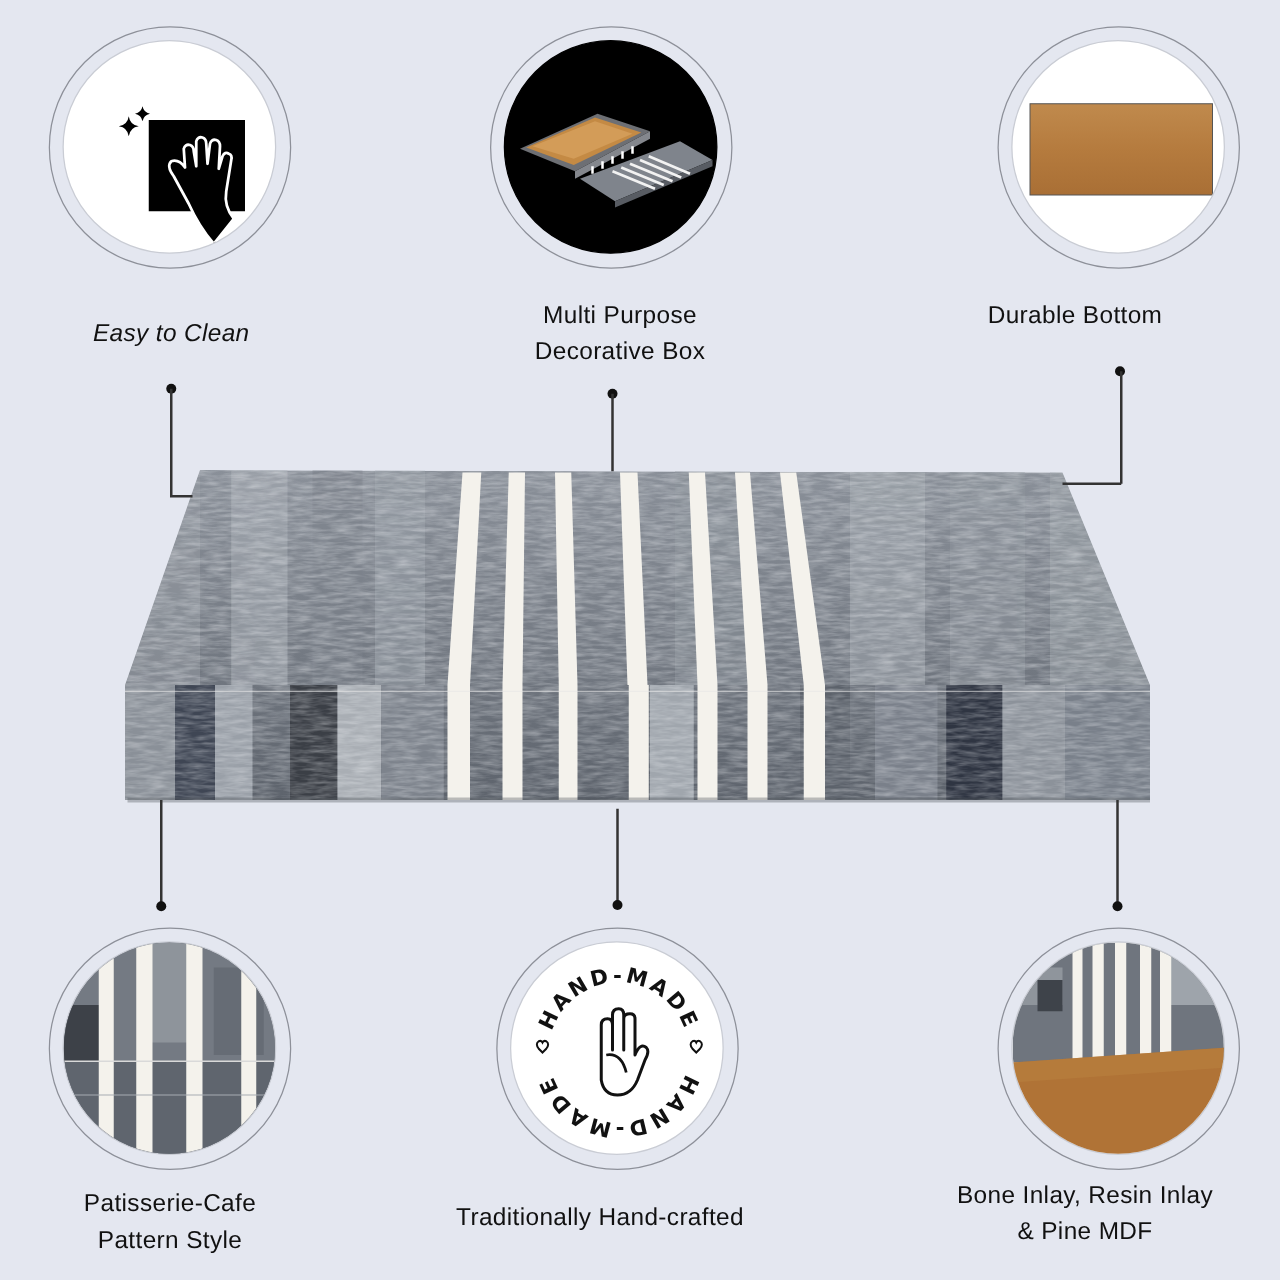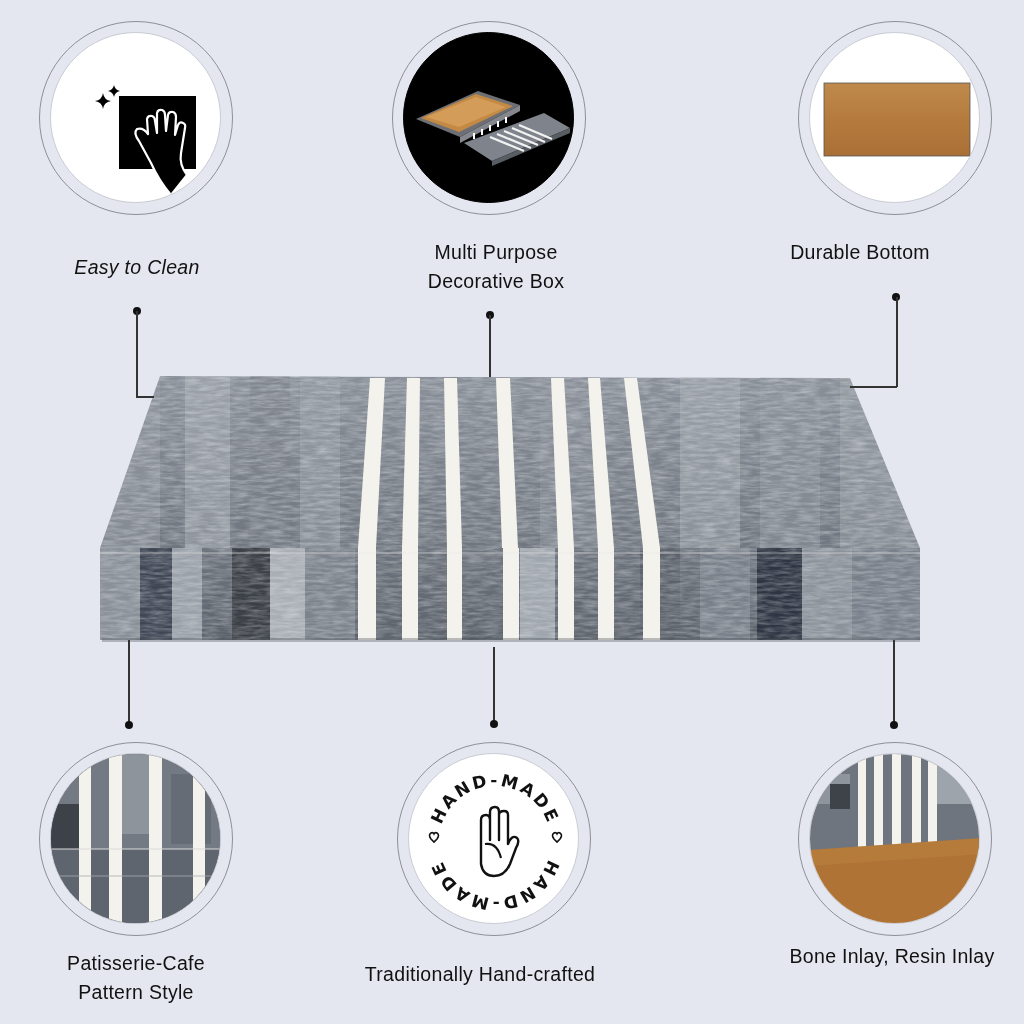--- a/index.html
+++ b/index.html
@@ -263,15 +263,16 @@
           <rect x="82" y="0" width="9" height="96"></rect>
           <rect x="102" y="0" width="9" height="96"></rect>
           <rect x="118" y="0" width="9" height="96"></rect>
         </g>
         <polygon points="0,96 171,84 171,171 0,171" fill="#b07336"></polygon>
         <polygon points="0,96 171,84 171,100 0,112" fill="#b9803f" opacity="0.6"></polygon>
       </svg>
     </div>
   </div>
 </div>
-<div class="label" style="left:868px;top:942px;margin-left:24px;">
+<div class="label" style="left:868px;top:942px;">
   <div>Bone Inlay, Resin Inlay</div>
+  <div>&amp; Pine MDF</div>
 </div>
 
 </body></html>

